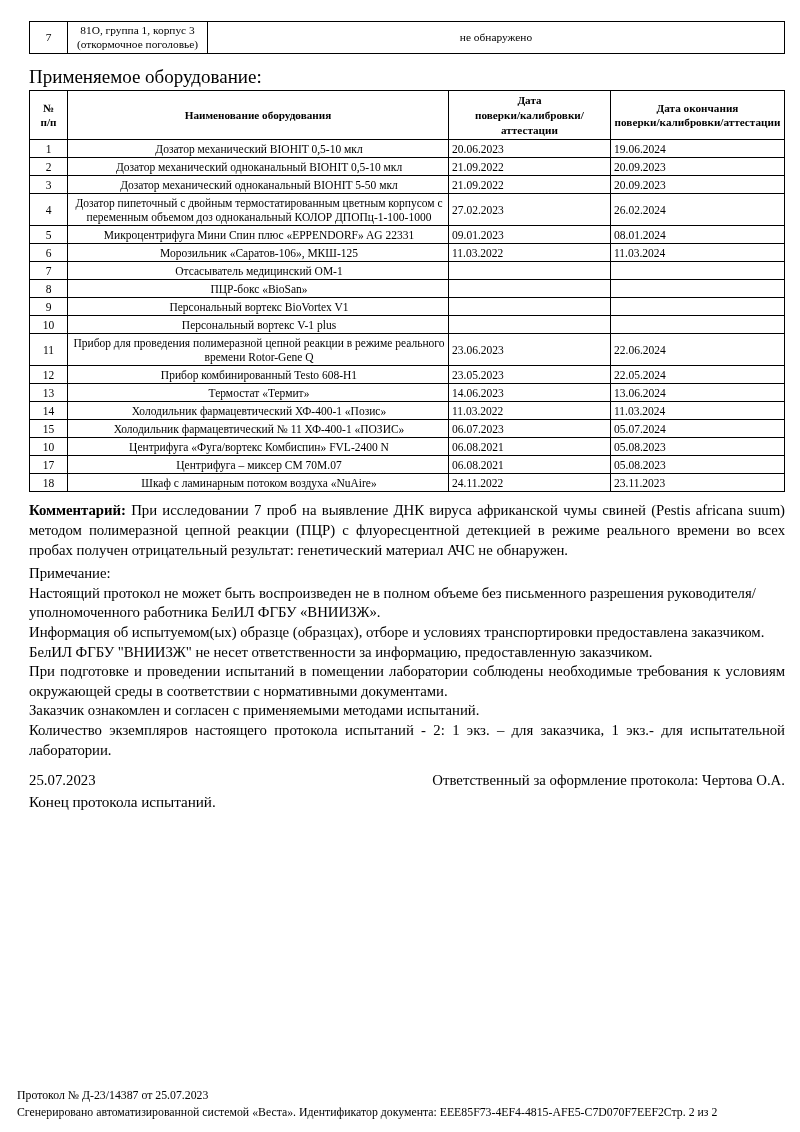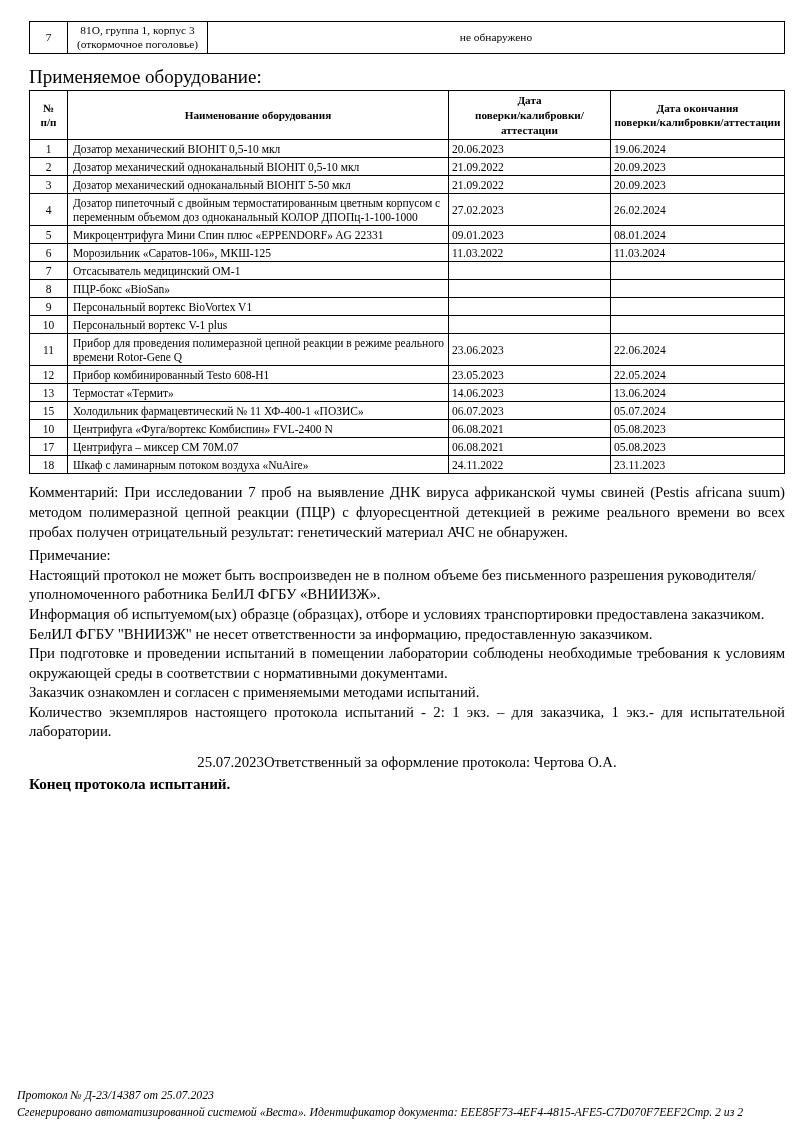--- a/index.html
+++ b/index.html
@@ -19,35 +19,35 @@
   .frag-table td { padding:2px 3px; }
   .cell-center { text-align:center; }
   .pre { white-space:pre-line; }
 
   
   .eq-heading { font-size:19px; margin:12px 0 2px 0; }
   .eq-table { font-size:11.5px; line-height:1.22; }
   .eq-table th { font-size:11.2px; font-weight:bold; text-align:center; padding:2px 3px; line-height:1.3; white-space:pre-line; }
   .eq-table td { padding:1.5px 3px; }
   .c-num  { text-align:center; }
-  .c-name { text-align:left; padding-left:5px !important; }
+  .c-name { text-align:center; padding-left:5px !important; }
   .c-date { text-align:left; }
 
   
   .para { font-size:14.8px; line-height:19.6px; letter-spacing:-0.05px; margin:0; }
   .justify { text-align:justify; }
   .comment-block { margin-top:9px; }
   .notes-block { margin-top:4px; }
-  .bold { font-weight:normal; }
-
-  .signoff { display:flex; justify-content:center; margin-top:12px; font-size:14.8px; }
-  .end-line { margin-top:3px; font-size:15.2px;font-weight:bold; }
-
-  
-  .footer { position:absolute; left:17px; right:37px; top:1087px; font-size:11.8px; line-height:17px;font-style:italic; }
+  .bold { font-weight:bold; }
+
+  .signoff { display:flex; justify-content:space-between; margin-top:12px; font-size:14.8px; }
+  .end-line { margin-top:3px; font-size:15.2px; }
+
+  
+  .footer { position:absolute; left:17px; right:37px; top:1087px; font-size:11.8px; line-height:17px; }
   .footer-row2 { display:flex; justify-content:flex-start; }
 </style>
 </head>
 <body>
 
 <div class="page">
   <div class="content">
 
     <table class="doc-table frag-table">
       <colgroup>
@@ -156,20 +156,26 @@
         <td class="c-date">23.05.2023</td>
         <td class="c-date">22.05.2024</td>
       </tr>
       <tr>
         <td class="c-num">13</td>
         <td class="c-name">Термостат «Термит»</td>
         <td class="c-date">14.06.2023</td>
         <td class="c-date">13.06.2024</td>
       </tr>
       <tr>
+        <td class="c-num">14</td>
+        <td class="c-name">Холодильник фармацевтический ХФ-400-1 «Позис»</td>
+        <td class="c-date">11.03.2022</td>
+        <td class="c-date">11.03.2024</td>
+      </tr>
+      <tr>
         <td class="c-num">15</td>
         <td class="c-name">Холодильник фармацевтический № 11 ХФ-400-1 «ПОЗИС»</td>
         <td class="c-date">06.07.2023</td>
         <td class="c-date">05.07.2024</td>
       </tr>
       <tr>
         <td class="c-num">10</td>
         <td class="c-name">Центрифуга «Фуга/вортекс Комбиспин» FVL-2400 N</td>
         <td class="c-date">06.08.2021</td>
         <td class="c-date">05.08.2023</td>

